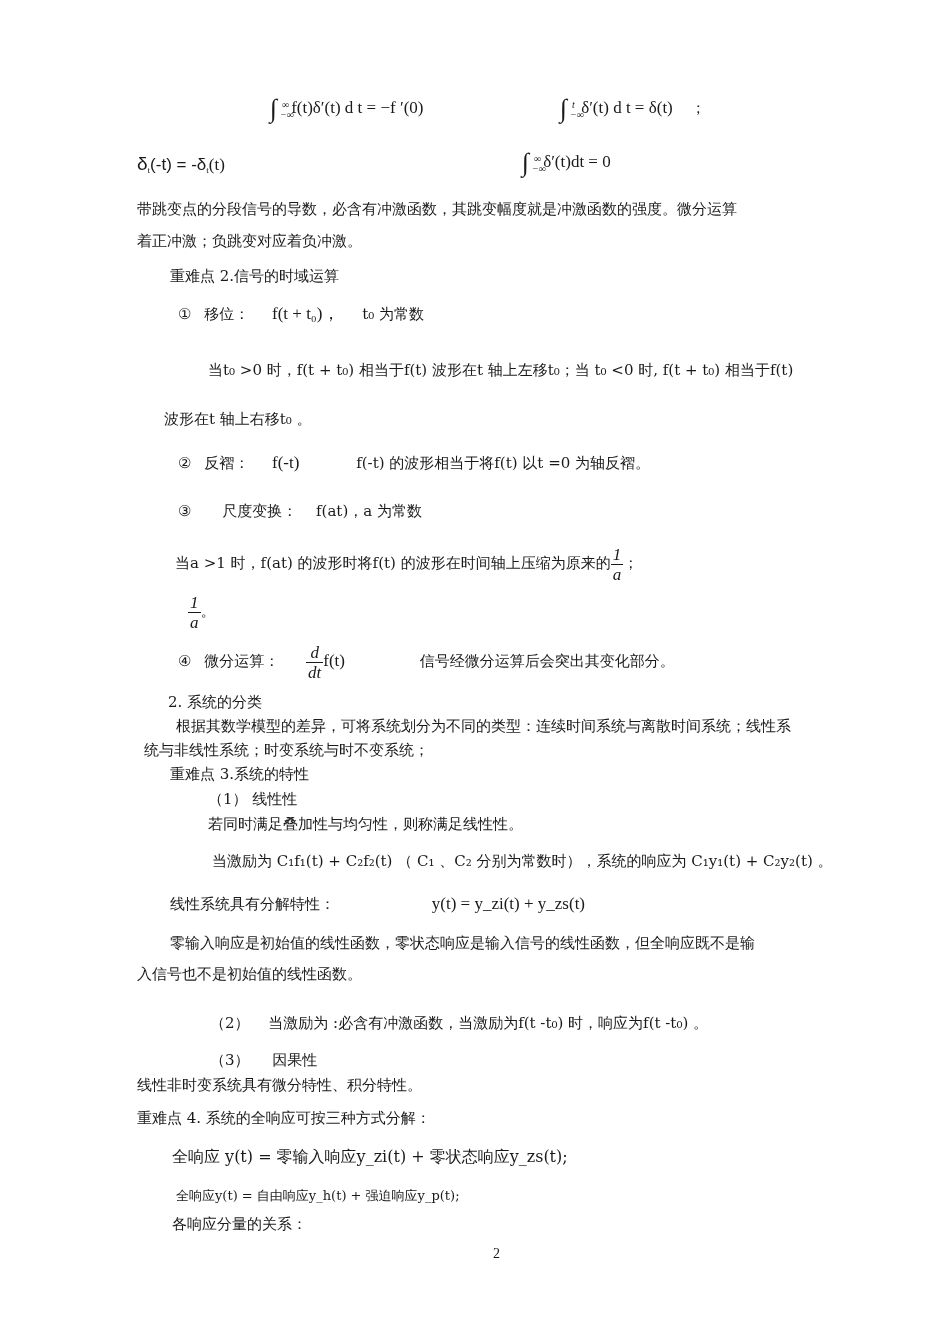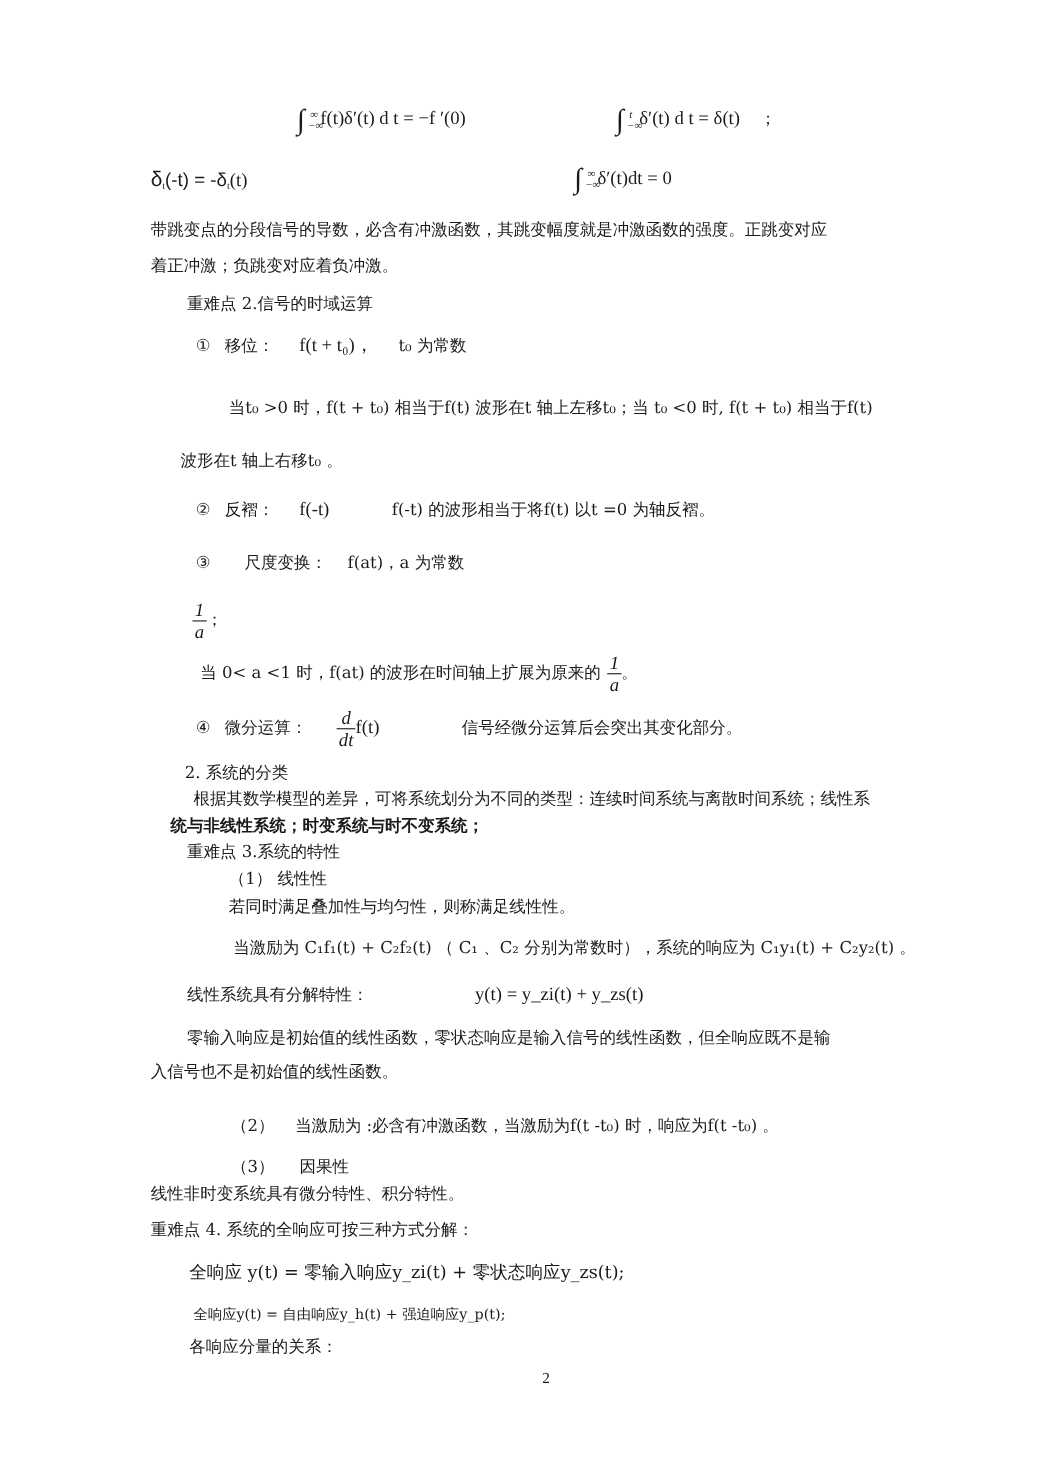--- a/index.html
+++ b/index.html
@@ -32,21 +32,21 @@
   <span class="int">∫<span class="lim up">t</span><span class="lim lo">−∞</span></span><span class="m">δ′(t) d t = δ(t)</span><span style="margin-left:18px">；</span>
 </div>
 
 <div class="ln" style="left:137px; top:154px;">
   <span class="sans">δ</span><sub class="m" style="font-size:9px">t</sub><span class="sans" style="font-size:17px">(-t) =  -δ</span><sub class="m" style="font-size:9px">t</sub><span class="m">(t)</span>
 </div>
 <div class="ln" style="left:522px; top:152px;">
   <span class="int">∫<span class="lim up">∞</span><span class="lim lo">−∞</span></span><span class="m">δ′(t)dt = 0</span>
 </div>
 
-<div class="ln" style="left:137px; top:199px;">带跳变点的分段信号的导数，必含有冲激函数，其跳变幅度就是冲激函数的强度。正跳变对应</div>
+<div class="ln" style="left:137px; top:199px;">带跳变点的分段信号的导数，必含有冲激函数，其跳变幅度就是冲激函数的强度。微分运算</div>
 <div class="ln" style="left:137px; top:231px;">着正冲激；负跳变对应着负冲激。</div>
 
 <div class="ln" style="left:170px; top:266px;">
   <span>重难点 </span><span class="b">2.信号的时域运算</span>
 </div>
 
 <div class="ln" style="left:178px; top:304px;">
   <span>①</span>
   <span style="margin-left:8px">移位：</span>
   <span class="m" style="margin-left:18px">f(t + t₀)，</span>
@@ -62,36 +62,36 @@
   <span style="margin-left:52px">f(-t) 的波形相当于将f(t) 以t =0 为轴反褶。</span>
 </div>
 
 <div class="ln" style="left:178px; top:501px;">
   <span>③</span>
   <span style="margin-left:26px">尺度变换：</span>
   <span style="margin-left:14px">f(at)，a 为常数</span>
 </div>
 
 <div class="ln" style="left:175px; top:543px; line-height:40px;">
-  <span class="frac"><span class="num">1</span><span class="den">a</span></span><span>；</span>
+  <span>当a &gt;1 时，f(at) 的波形时将f(t) 的波形在时间轴上压缩为原来的</span><span class="frac"><span class="num">1</span><span class="den">a</span></span><span>；</span>
 </div>
 <div class="ln" style="left:182px; top:591px; line-height:40px;">
-  <span>当 0&lt; a &lt;1 时，f(at) 的波形在时间轴上扩展为原来的</span><span class="frac" style="margin-left:6px"><span class="num">1</span><span class="den">a</span></span><span>。</span>
+  <span class="frac" style="margin-left:6px"><span class="num">1</span><span class="den">a</span></span><span>。</span>
 </div>
 
 <div class="ln" style="left:178px; top:640px; line-height:42px;">
   <span>④</span>
   <span style="margin-left:8px">微分运算：</span>
   <span class="frac" style="margin-left:22px"><span class="num">d</span><span class="den">dt</span></span><span class="m">f(t)</span>
   <span style="margin-left:70px">信号经微分运算后会突出其变化部分。</span>
 </div>
 
 <div class="ln b" style="left:168px; top:692px;">2.   系统的分类</div>
 <div class="ln" style="left:176px; top:716px;">根据其数学模型的差异，可将系统划分为不同的类型：连续时间系统与离散时间系统；线性系</div>
-<div class="ln" style="left:155px; top:740px;font-weight:bold;">统与非线性系统；时变系统与时不变系统；</div>
+<div class="ln" style="left:144px; top:740px;">统与非线性系统；时变系统与时不变系统；</div>
 
 <div class="ln" style="left:170px; top:764px;">
   <span>重难点 </span><span class="b">3.系统的特性</span>
 </div>
 <div class="ln" style="left:208px; top:789px;">（1）   线性性</div>
 <div class="ln" style="left:208px; top:814px;">若同时满足叠加性与均匀性，则称满足线性性。</div>
 <div class="ln" style="left:212px; top:851px;">当激励为 C₁f₁(t) + C₂f₂(t) （ C₁ 、C₂ 分别为常数时），系统的响应为 C₁y₁(t) + C₂y₂(t) 。</div>
 
 <div class="ln" style="left:170px; top:894px;">
   <span>线性系统具有分解特性：</span>

